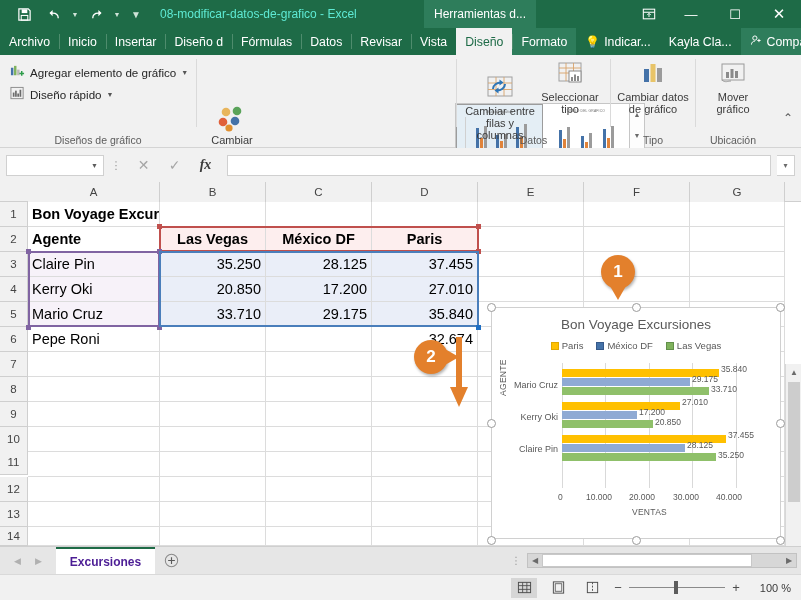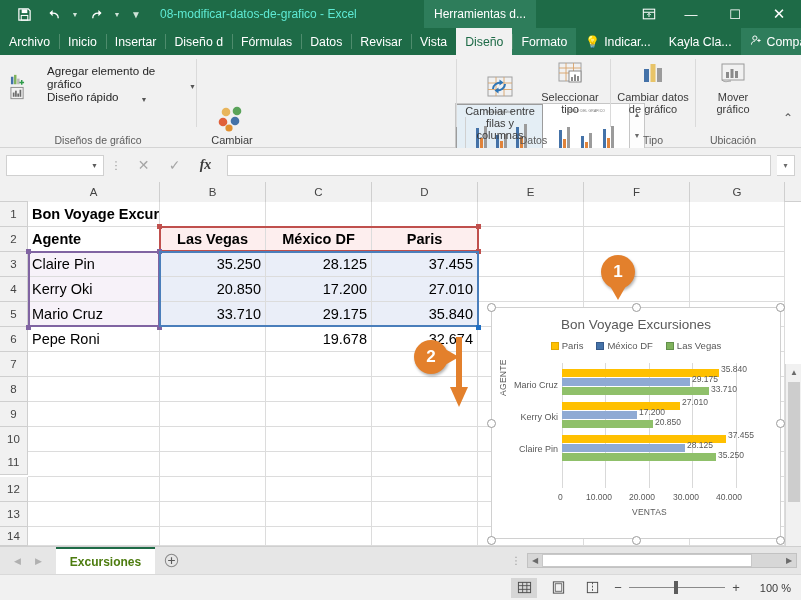--- a/index.html
+++ b/index.html
@@ -67,21 +67,21 @@
   .rgroup { position:absolute; top:0; height:93px; }
   .rgroup-label {
     position:absolute; bottom:2px; left:0; right:0; text-align:center;
     font-size:10.5px; color:#5c5c5c;
   }
   .rsep { position:absolute; top:4px; bottom:20px; width:1px; background:#dadada; }
 
   .bigbtn { display:flex; flex-direction:column; align-items:center; justify-content:flex-start;
     font-size:11px; color:#3b3b3b; text-align:center; line-height:12px; }
 
-  .smallrow { display:flex; align-items:flex-end; gap:22px; font-size:11.6px; color:#262626; }
+  .smallrow { display:flex; align-items:center; gap:5px; font-size:11.6px; color:#262626; }
 
   
   .gallery {
     position:absolute; left:258px; top:5px; width:175px; height:65px;
     border:1px solid #c6c6c6; background:#ffffff; display:flex;
   }
   .gal-item { width:87px; height:63px; padding:2px; position:relative; }
   .gal-item.sel { border:1px solid #9c9c9c; background:#e4eef5; }
   .gal-title { font-size:3.3px; color:#6b6b6b; text-align:center; margin-top:3px; letter-spacing:.2px;}
   .minichart { position:relative; height:34px; margin:3px 6px 0 6px; border-left:0.5px solid #d0d0d0; border-bottom:0.5px solid #d0d0d0;}
@@ -199,21 +199,21 @@
      border-right:8px solid transparent; border-top:14px solid #e3802c; }
   .callout.right::after{ right:-11px; top:9px; border-top:8px solid transparent;
      border-bottom:8px solid transparent; border-left:14px solid #e3802c; }
   .arrow-down { position:absolute; z-index:39; }
 
   
   .sheetbar { position:absolute; left:0; top:546px; width:801px; height:28px; background:#e6e6e6;
      border-top:1px solid #cfcfcf; display:flex; align-items:stretch; }
   .navarrows { display:flex; align-items:center; gap:14px; padding:0 14px; color:#b0b0b0; font-size:9px; }
   .sheettab { display:flex; align-items:center; padding:0 14px; font-size:12px; font-weight:bold;
-     color:#4d7c0f; background:#ffffff; border-top:2px solid #1e6b47; }
+     color:#4c1d95; background:#ffffff; border-top:2px solid #1e6b47; }
   .newsheet { display:flex; align-items:center; padding:0 9px; color:#7a7a7a; font-size:14px; }
   .hscroll-wrap { margin-left:auto; display:flex; align-items:center; gap:6px; padding-right:4px; }
   .hsdots { color:#9a9a9a; font-size:10px; letter-spacing:0; }
   .hscroll { width:270px; height:15px; background:#d7d7d7; border:1px solid #c2c2c2; display:flex; align-items:center; }
   .hs-arrow { width:14px; text-align:center; color:#6b6b6b; font-size:8px; }
   .hs-thumb { height:13px; background:#ffffff; flex:0 0 210px; border:1px solid #c8c8c8; }
 
   
   .statusbar { position:absolute; left:0; top:574px; width:801px; height:26px;
      background:#f1f1f1; border-top:1px solid #d9d9d9; display:flex; align-items:center; }
@@ -639,21 +639,20 @@
     <div class="cell num sel-b" style="left:160px; top:95px; width:106px; height:25px;">20.850</div>
     <div class="cell num sel-b" style="left:266px; top:95px; width:106px; height:25px;">17.200</div>
     <div class="cell num sel-b" style="left:372px; top:95px; width:106px; height:25px;">27.010</div>
 
     <div class="cell sel-a" style="left:28px;  top:120px; width:132px; height:25px;">Mario Cruz</div>
     <div class="cell num sel-b" style="left:160px; top:120px; width:106px; height:25px;">33.710</div>
     <div class="cell num sel-b" style="left:266px; top:120px; width:106px; height:25px;">29.175</div>
     <div class="cell num sel-b" style="left:372px; top:120px; width:106px; height:25px;">35.840</div>
 
     <div class="cell" style="left:28px;  top:145px; width:132px; height:25px;">Pepe Roni</div>
-    <div class="cell num" style="left:266px; top:145px; width:106px; height:25px;">19.678</div>
     <div class="cell num" style="left:372px; top:145px; width:106px; height:25px;">32.674</div>
 
     <div class="selbox redbox" style="left:159px; top:44px; width:320px; height:26px;"></div>
     <div class="handle-sq hs-red" style="left:157px; top:42px;"></div>
     <div class="handle-sq hs-red" style="left:476px; top:42px;"></div>
     <div class="handle-sq hs-red" style="left:157px; top:67px;"></div>
     <div class="handle-sq hs-red" style="left:476px; top:67px;"></div>
 
     <div class="selbox purplebox" style="left:28px; top:69px; width:132px; height:76px;"></div>
     <div class="handle-sq hs-purple" style="left:26px; top:67px;"></div>

